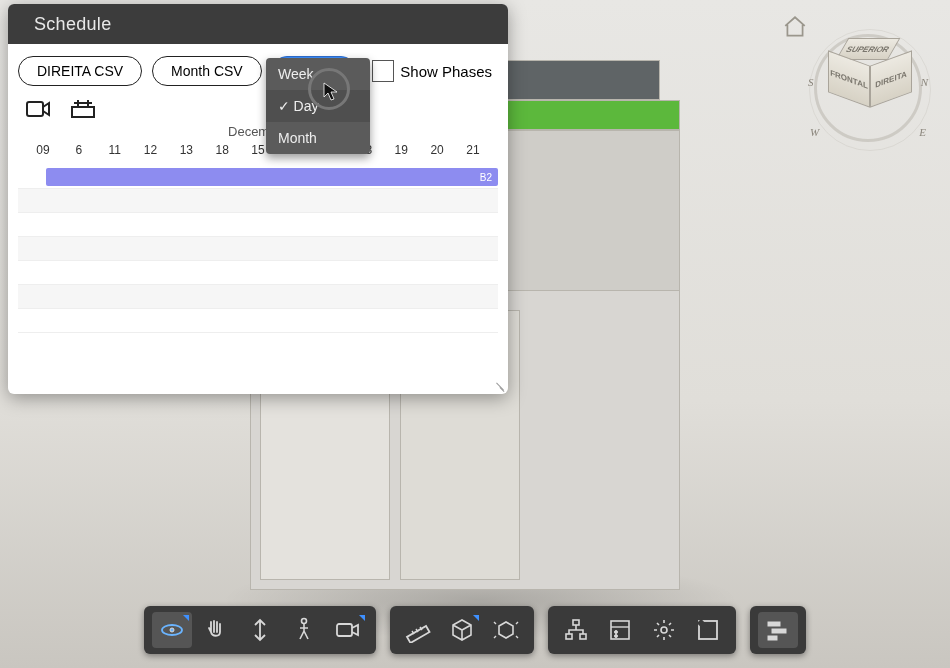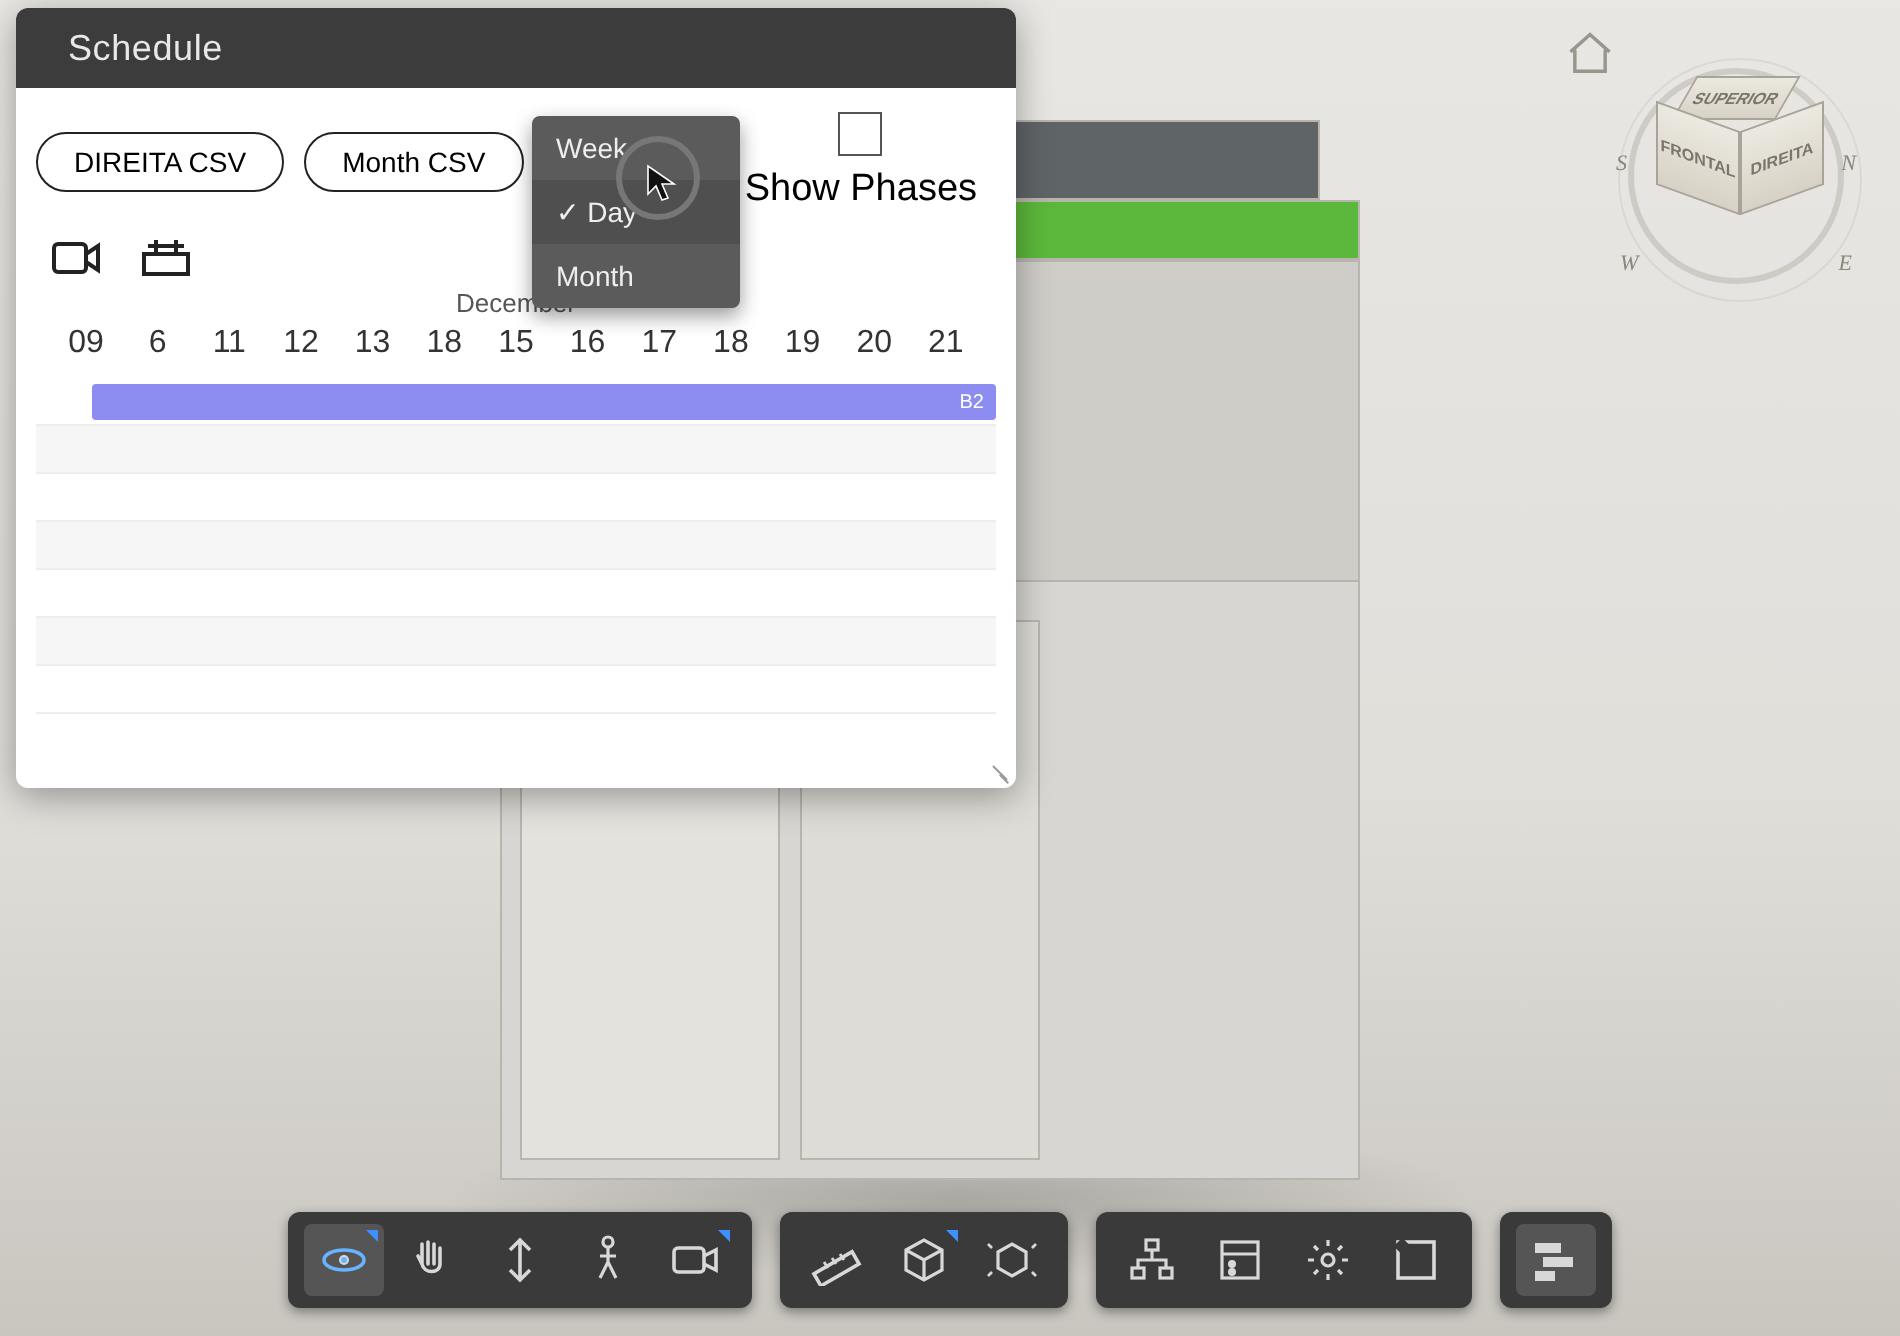--- a/index.html
+++ b/index.html
@@ -33,27 +33,27 @@
   .dir.w { left:-4px; bottom:4px; }
 
   
   .panel { position:absolute; left:8px; top:4px; width:500px; height:390px; background:#fff; border-radius:6px; box-shadow:0 4px 18px rgba(0,0,0,0.35); overflow:visible; }
   .panel-header { background:#3c3c3c; color:#e8e8e8; height:40px; display:flex; align-items:center; padding:0 26px; font-size:18px; font-weight:300; border-radius:6px 6px 0 0; letter-spacing:0.3px; }
   .panel-body { padding:12px 10px 8px; position:relative; }
   .toolbar-row { display:flex; gap:10px; align-items:center; }
   .btn { border:1.5px solid #222; background:#fff; border-radius:16px; height:30px; padding:0 18px; font-size:14px; cursor:pointer; display:flex; align-items:center; }
   .select-btn { background:#3e90ff; color:#fff; border-color:#2d6ed0; position:relative; padding-right:28px; }
   .select-btn .chev { position:absolute; right:10px; top:8px; }
-  .chk { display:flex; align-items:center; gap:6px; font-size:19px; margin-left:6px;flex-direction:column; }
+  .chk { display:flex; align-items:center; gap:6px; font-size:15px; margin-left:6px; }
   .chk-box { width:22px; height:22px; border:1.5px solid #555; background:#fff; cursor:pointer; }
   .icon-row { display:flex; gap:18px; margin-top:12px; margin-left:8px; }
   .mini-icon { width:26px; height:22px; cursor:pointer; position:relative; }
 
   .month-label { text-align:center; font-size:13px; color:#555; margin-top:4px; margin-bottom:4px; }
-  .day-scale { display:flex; justify-content:space-between; padding:0 10px; font-size:16px; color:#333; }
+  .day-scale { display:flex; justify-content:space-between; padding:0 10px; font-size:12px; color:#333; }
   .day-scale span { width:30px; text-align:center; }
   .gantt-area { margin-top:8px; }
   .gantt-row { height:24px; border-bottom:1px solid #eee; position:relative; }
   .gantt-row.alt { background:#f6f6f6; }
   .gantt-bar { position:absolute; top:3px; height:18px; background:#8d8cf0; border-radius:2px; display:flex; align-items:center; justify-content:flex-end; padding-right:6px; font-size:10px; color:#fff; }
   .resize-handle { position:absolute; right:3px; bottom:3px; width:14px; height:14px; }
   .resize-handle::before, .resize-handle::after { content:""; position:absolute; background:#999; transform:rotate(45deg); }
   .resize-handle::before { width:10px; height:1px; right:0; bottom:4px; }
   .resize-handle::after  { width:6px;  height:1px; right:0; bottom:1px; }
 

